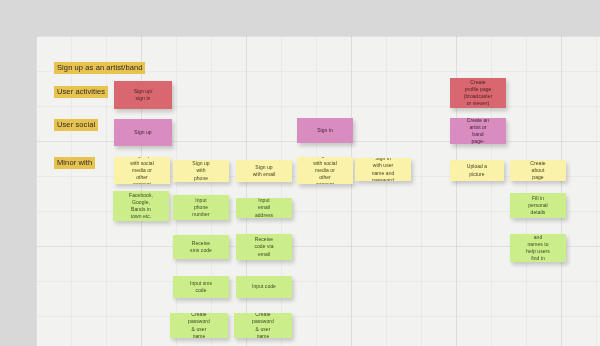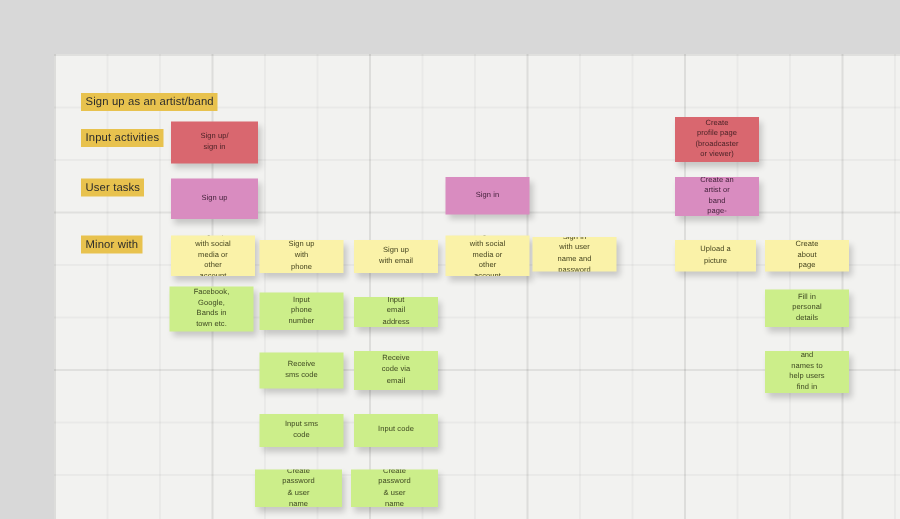--- a/index.html
+++ b/index.html
@@ -62,22 +62,22 @@
     width: 600px; height: 5px;
     background: #d8d8d8;
   }
 </style>
 </head>
 <body>
 
 <div id="board">
 
   <div class="row-label" style="left:6px; top:14px;">Sign up as an artist/band</div>
-  <div class="row-label" style="left:6px; top:38px;">Input activities</div>
-  <div class="row-label" style="left:6px; top:71px;">User tasks</div>
+  <div class="row-label" style="left:6px; top:38px;">User activities</div>
+  <div class="row-label" style="left:6px; top:71px;">User social</div>
   <div class="row-label" style="left:6px; top:109px;">Minor with</div>
 
   <div class="note c-red" style="left:66px; top:33px; width:58px; height:28px;">
     <span>Sign up/ sign in</span>
   </div>
   <div class="note c-red" style="left:402px; top:30px; width:56px; height:30px;">
     <span>Create profile page (broadcaster or viewer)</span>
   </div>
 
   <div class="note c-pink" style="left:66px; top:71px; width:58px; height:27px;">

